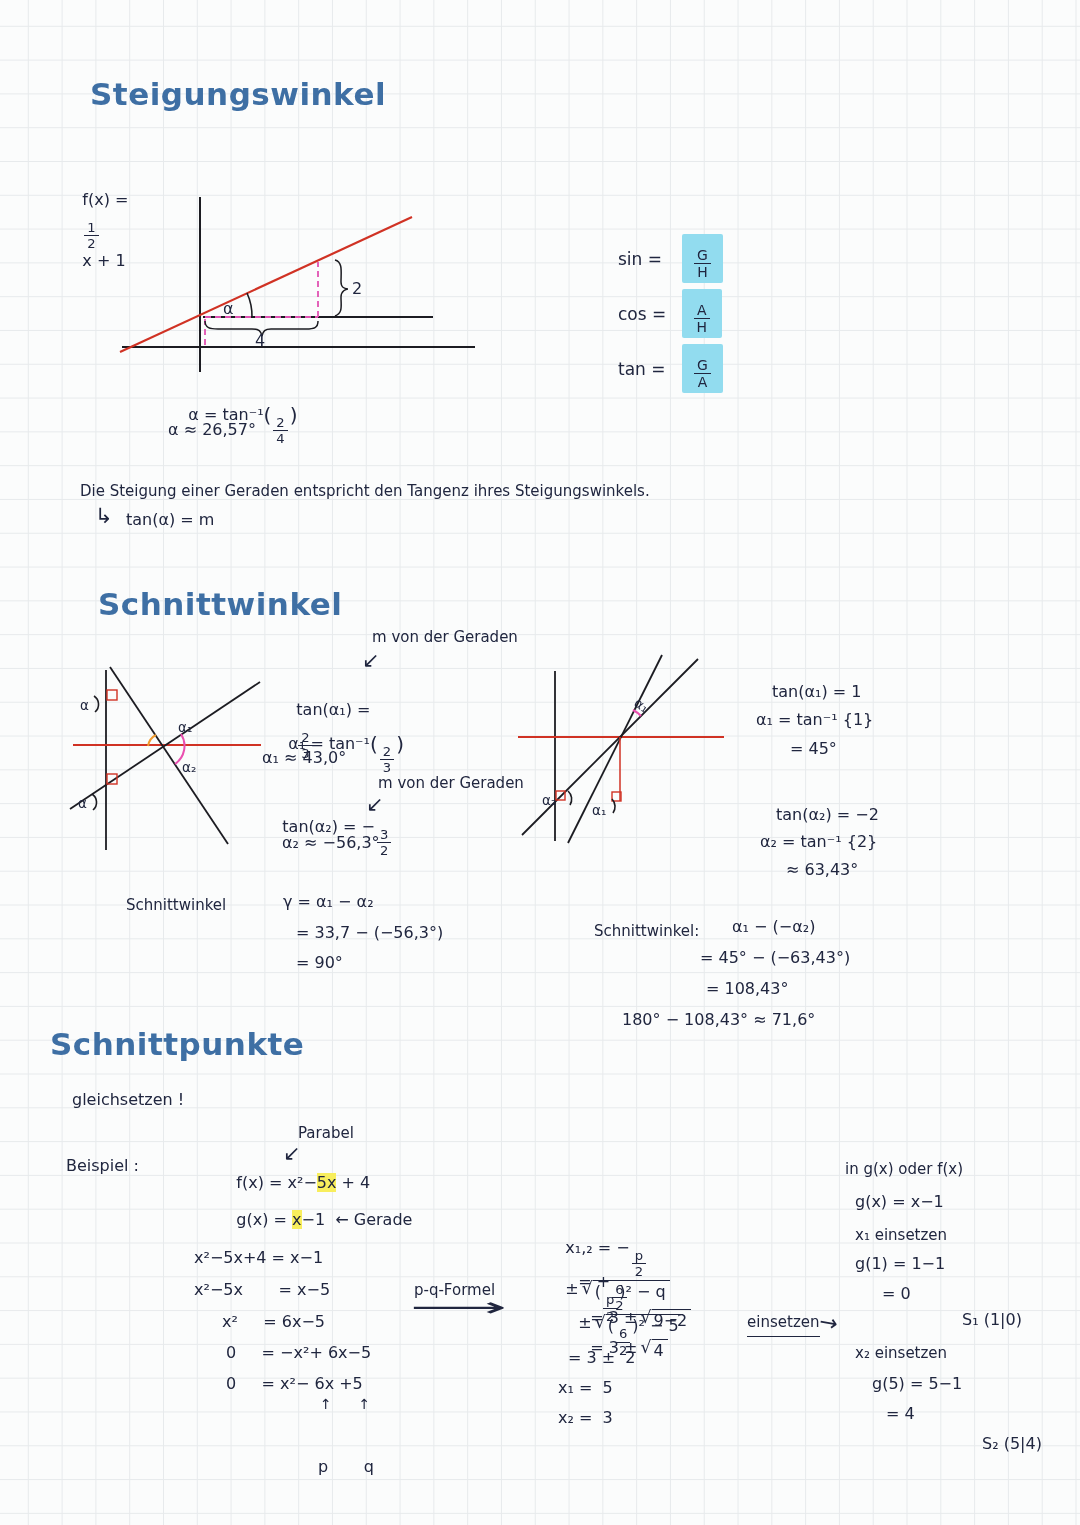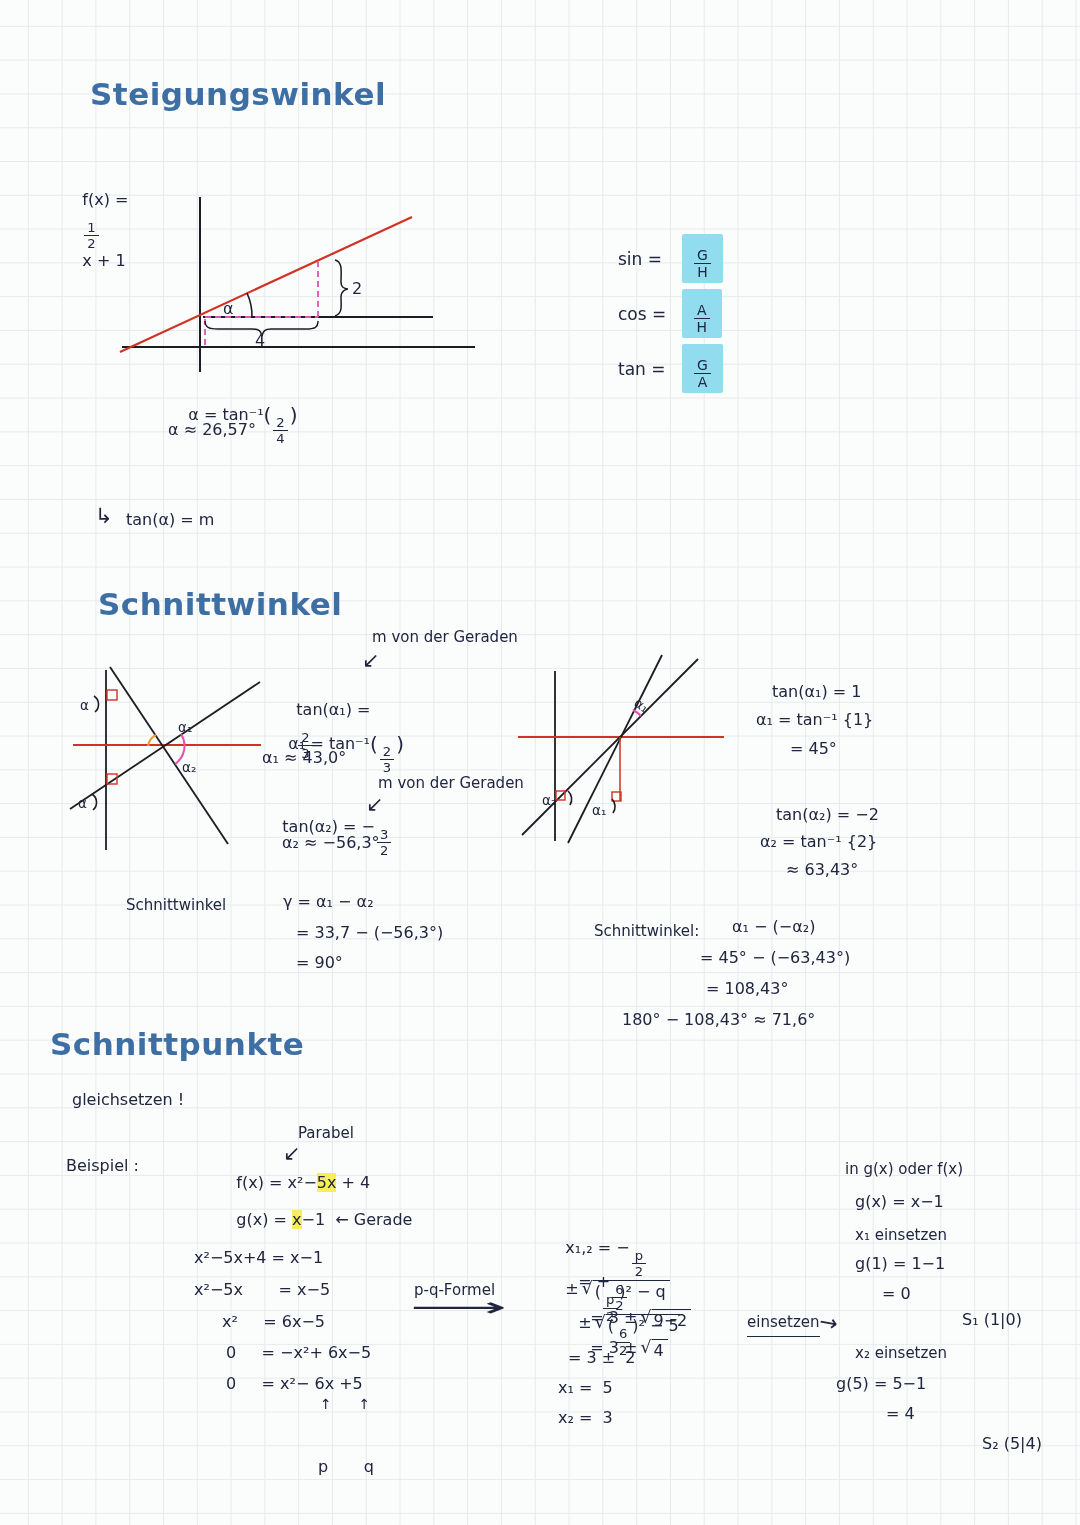--- a/index.html
+++ b/index.html
@@ -93,20 +93,21 @@
             <span class="fd">A</span>
           </span></span>
     </div>
   </div>
 
   <div class="abs t" style="left:168px;top:383px">
     <span>α = tan⁻¹</span><span class="bigp">(</span><span class="frac"><span class="fn">2</span><span class="fd">4</span></span><span class="bigp">)</span>
   </div>
   <div class="abs t" style="left:168px;top:420px">α ≈ 26,57°</div>
 
+  <div class="abs t small" style="left:80px;top:482px">Die Steigung einer Geraden entspricht den Tangenz ihres Steigungswinkels.</div>
   <div class="abs arrowch" style="left:95px;top:504px">↳</div>
   <div class="abs t" style="left:126px;top:510px">tan(α) = m</div>
 
   <div class="abs title" style="left:98px;top:586px">Schnittwinkel</div>
 
   <div class="abs t small" style="left:372px;top:628px">m von der Geraden</div>
   <div class="abs arrowch" style="left:362px;top:648px">↙</div>
 
   <svg class="abs" style="left:68px;top:662px" width="200" height="195" viewBox="0 0 200 195">
     <line class="thin" x1="38" y1="8" x2="38" y2="188"></line>
@@ -223,17 +224,17 @@
     <span class="ul">einsetzen</span><span class="insarrow">→</span>
   </div>
 
   <div class="abs t small" style="left:845px;top:1160px">in g(x) oder f(x)</div>
   <div class="abs t" style="left:855px;top:1192px">g(x) = x−1</div>
   <div class="abs t small" style="left:855px;top:1226px">x₁ einsetzen</div>
   <div class="abs t" style="left:855px;top:1254px">g(1) = 1−1</div>
   <div class="abs t" style="left:882px;top:1284px">= 0</div>
   <div class="abs t" style="left:962px;top:1310px">S₁ (1|0)</div>
   <div class="abs t small" style="left:855px;top:1344px">x₂ einsetzen</div>
-  <div class="abs t" style="left:836px;top:1374px">g(5) = 5−1</div>
+  <div class="abs t" style="left:872px;top:1374px">g(5) = 5−1</div>
   <div class="abs t" style="left:886px;top:1404px">= 4</div>
   <div class="abs t" style="left:982px;top:1434px">S₂ (5|4)</div>
 
 </div>
 
 </body></html>

